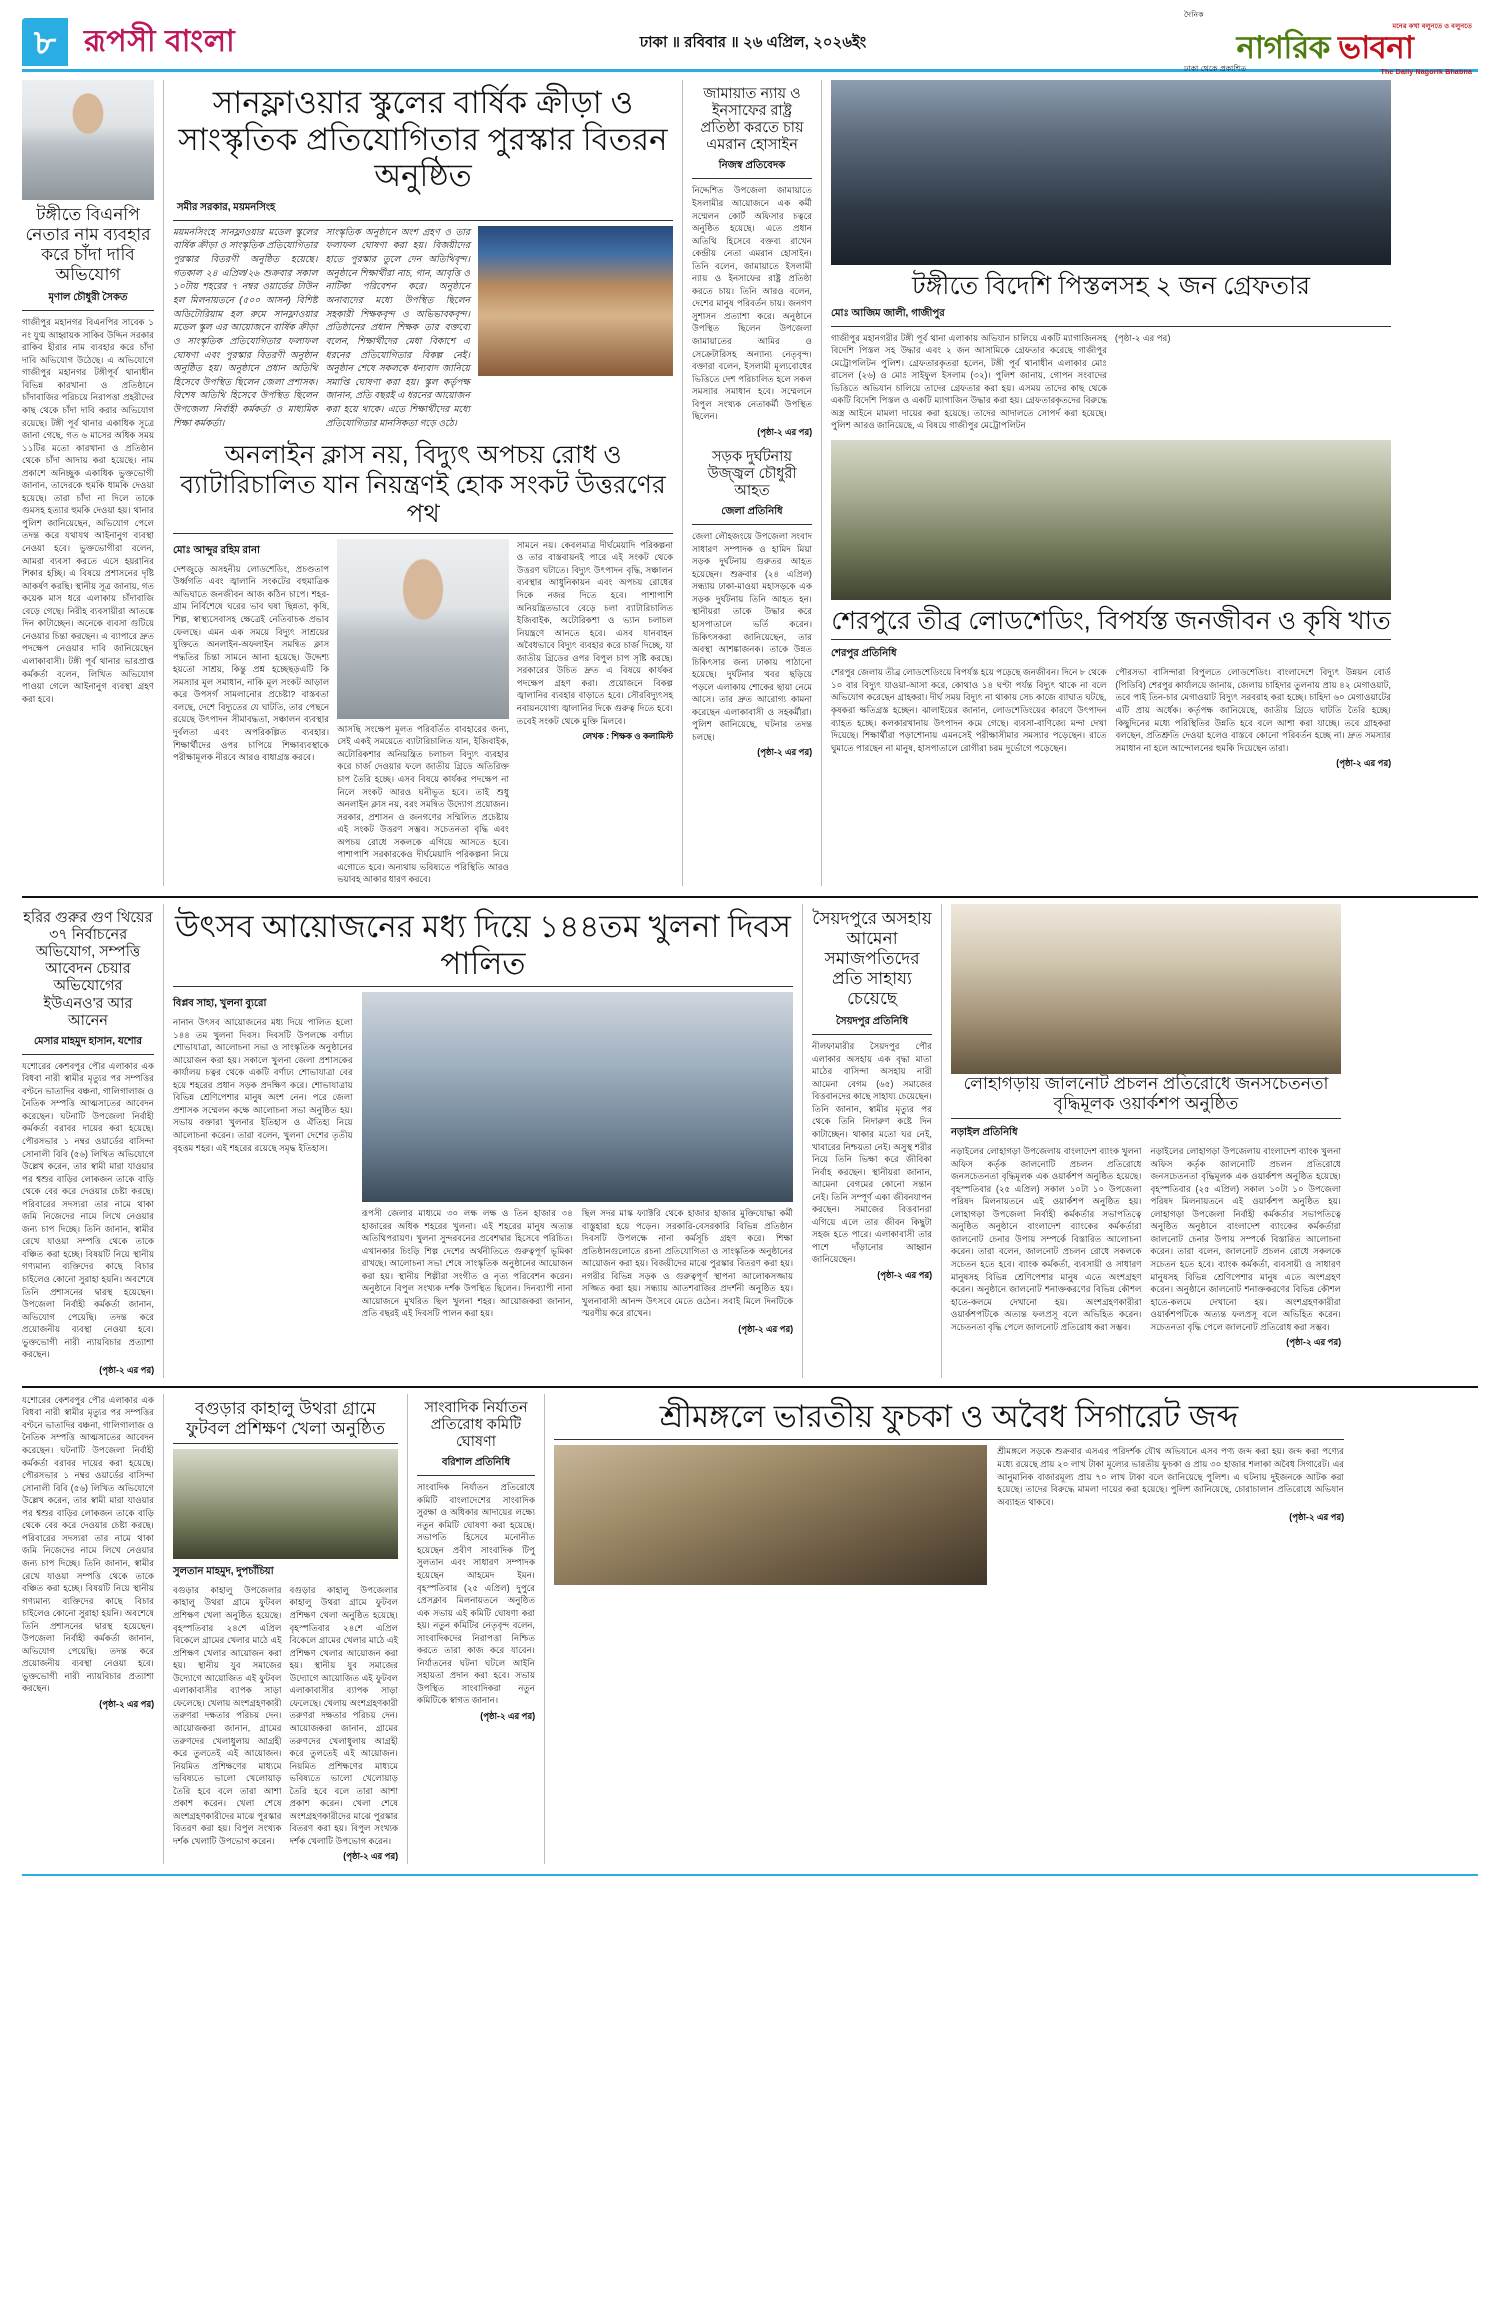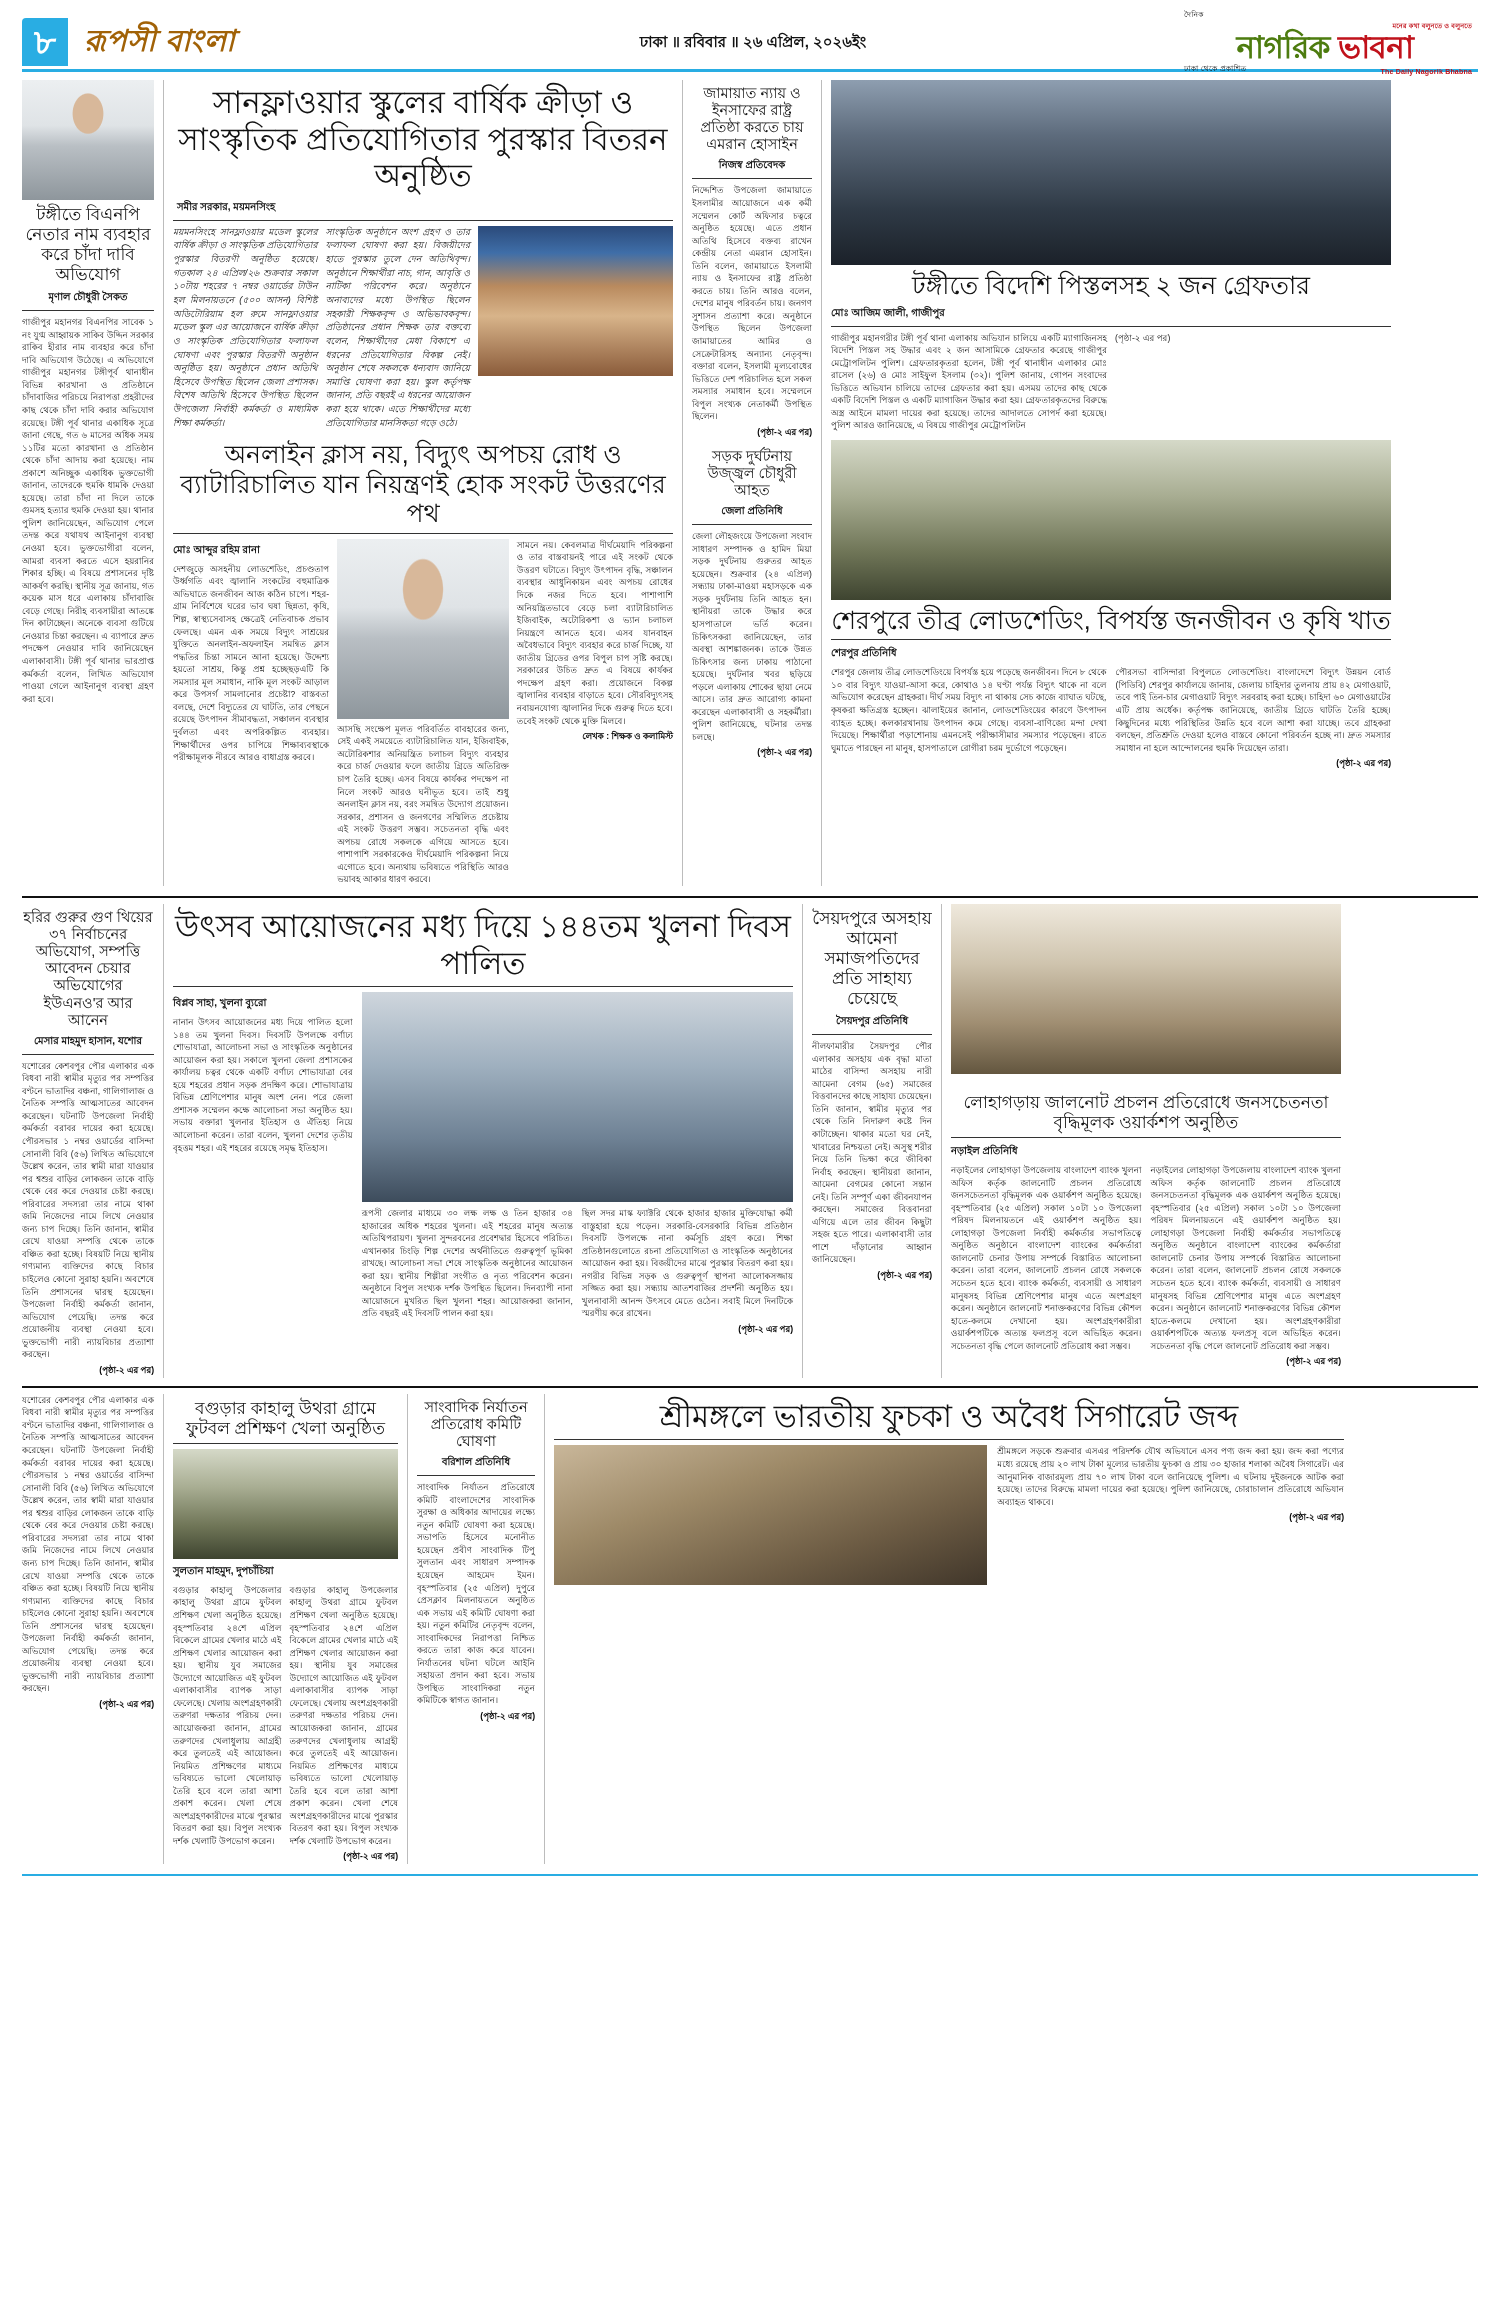--- a/index.html
+++ b/index.html
@@ -38,22 +38,21 @@
     font-weight: bold;
     line-height: 1;
     border-top-left-radius: 4px;
   }
   .section-name {
     display: flex;
     align-items: center;
     padding-left: 16px;
     font-size: 30px;
     font-weight: bold;
-    font-style: italic;
-    color: #a16207;
+    color: #be185d;
     letter-spacing: .5px;
     min-width: 260px;
   }
   .dateline {
     flex: 1;
     display: flex;
     align-items: center;
     justify-content: center;
     font-size: 15px;
     color: #111;
@@ -315,21 +314,21 @@
       <div class="byline">সৈয়দপুর প্রতিনিধি</div>
       <div class="rule-thin"></div>
       <div class="body-txt small">নীলফামারীর সৈয়দপুর পৌর এলাকার অসহায় এক বৃদ্ধা মাতা মাঠের বাসিন্দা অসহায় নারী আমেনা বেগম (৬৫) সমাজের বিত্তবানদের কাছে সাহায্য চেয়েছেন। তিনি জানান, স্বামীর মৃত্যুর পর থেকে তিনি নিদারুণ কষ্টে দিন কাটাচ্ছেন। থাকার মতো ঘর নেই, খাবারের নিশ্চয়তা নেই। অসুস্থ শরীর নিয়ে তিনি ভিক্ষা করে জীবিকা নির্বাহ করছেন। স্থানীয়রা জানান, আমেনা বেগমের কোনো সন্তান নেই। তিনি সম্পূর্ণ একা জীবনযাপন করছেন। সমাজের বিত্তবানরা এগিয়ে এলে তার জীবন কিছুটা সহজ হতে পারে। এলাকাবাসী তার পাশে দাঁড়ানোর আহ্বান জানিয়েছেন।</div>
       <div class="cont">(পৃষ্ঠা-২ এর পর)</div>
     </div>
 
     <div class="vrule"></div>
 
     <div class="col" style="width:390px;">
       <div class="photo ph-f" style="height:170px;"></div>
-      <div class="hl hl-md" style="margin-top:19px;">লোহাগড়ায় জালনোট প্রচলন প্রতিরোধে জনসচেতনতা বৃদ্ধিমূলক ওয়ার্কশপ অনুষ্ঠিত</div>
+      <div class="hl hl-md" style="margin-top:0;">লোহাগড়ায় জালনোট প্রচলন প্রতিরোধে জনসচেতনতা বৃদ্ধিমূলক ওয়ার্কশপ অনুষ্ঠিত</div>
       <div class="rule-thin"></div>
       <div class="byline byline-l">নড়াইল প্রতিনিধি</div>
       <div style="display:flex;gap:9px;">
         <div style="flex:1;" class="body-txt small">নড়াইলের লোহাগড়া উপজেলায় বাংলাদেশ ব্যাংক খুলনা অফিস কর্তৃক জালনোটি প্রচলন প্রতিরোধে জনসচেতনতা বৃদ্ধিমূলক এক ওয়ার্কশপ অনুষ্ঠিত হয়েছে। বৃহস্পতিবার (২৫ এপ্রিল) সকাল ১০টা ১০ উপজেলা পরিষদ মিলনায়তনে এই ওয়ার্কশপ অনুষ্ঠিত হয়। লোহাগড়া উপজেলা নির্বাহী কর্মকর্তার সভাপতিত্বে অনুষ্ঠিত অনুষ্ঠানে বাংলাদেশ ব্যাংকের কর্মকর্তারা জালনোট চেনার উপায় সম্পর্কে বিস্তারিত আলোচনা করেন। তারা বলেন, জালনোট প্রচলন রোধে সকলকে সচেতন হতে হবে। ব্যাংক কর্মকর্তা, ব্যবসায়ী ও সাধারণ মানুষসহ বিভিন্ন শ্রেণিপেশার মানুষ এতে অংশগ্রহণ করেন। অনুষ্ঠানে জালনোট শনাক্তকরণের বিভিন্ন কৌশল হাতে-কলমে দেখানো হয়। অংশগ্রহণকারীরা ওয়ার্কশপটিকে অত্যন্ত ফলপ্রসূ বলে অভিহিত করেন। সচেতনতা বৃদ্ধি পেলে জালনোট প্রতিরোধ করা সম্ভব।</div>
         <div style="flex:1;">
           <div class="body-txt small">নড়াইলের লোহাগড়া উপজেলায় বাংলাদেশ ব্যাংক খুলনা অফিস কর্তৃক জালনোটি প্রচলন প্রতিরোধে জনসচেতনতা বৃদ্ধিমূলক এক ওয়ার্কশপ অনুষ্ঠিত হয়েছে। বৃহস্পতিবার (২৫ এপ্রিল) সকাল ১০টা ১০ উপজেলা পরিষদ মিলনায়তনে এই ওয়ার্কশপ অনুষ্ঠিত হয়। লোহাগড়া উপজেলা নির্বাহী কর্মকর্তার সভাপতিত্বে অনুষ্ঠিত অনুষ্ঠানে বাংলাদেশ ব্যাংকের কর্মকর্তারা জালনোট চেনার উপায় সম্পর্কে বিস্তারিত আলোচনা করেন। তারা বলেন, জালনোট প্রচলন রোধে সকলকে সচেতন হতে হবে। ব্যাংক কর্মকর্তা, ব্যবসায়ী ও সাধারণ মানুষসহ বিভিন্ন শ্রেণিপেশার মানুষ এতে অংশগ্রহণ করেন। অনুষ্ঠানে জালনোট শনাক্তকরণের বিভিন্ন কৌশল হাতে-কলমে দেখানো হয়। অংশগ্রহণকারীরা ওয়ার্কশপটিকে অত্যন্ত ফলপ্রসূ বলে অভিহিত করেন। সচেতনতা বৃদ্ধি পেলে জালনোট প্রতিরোধ করা সম্ভব।</div>
           <div class="cont">(পৃষ্ঠা-২ এর পর)</div>
         </div>
       </div>
     </div>

